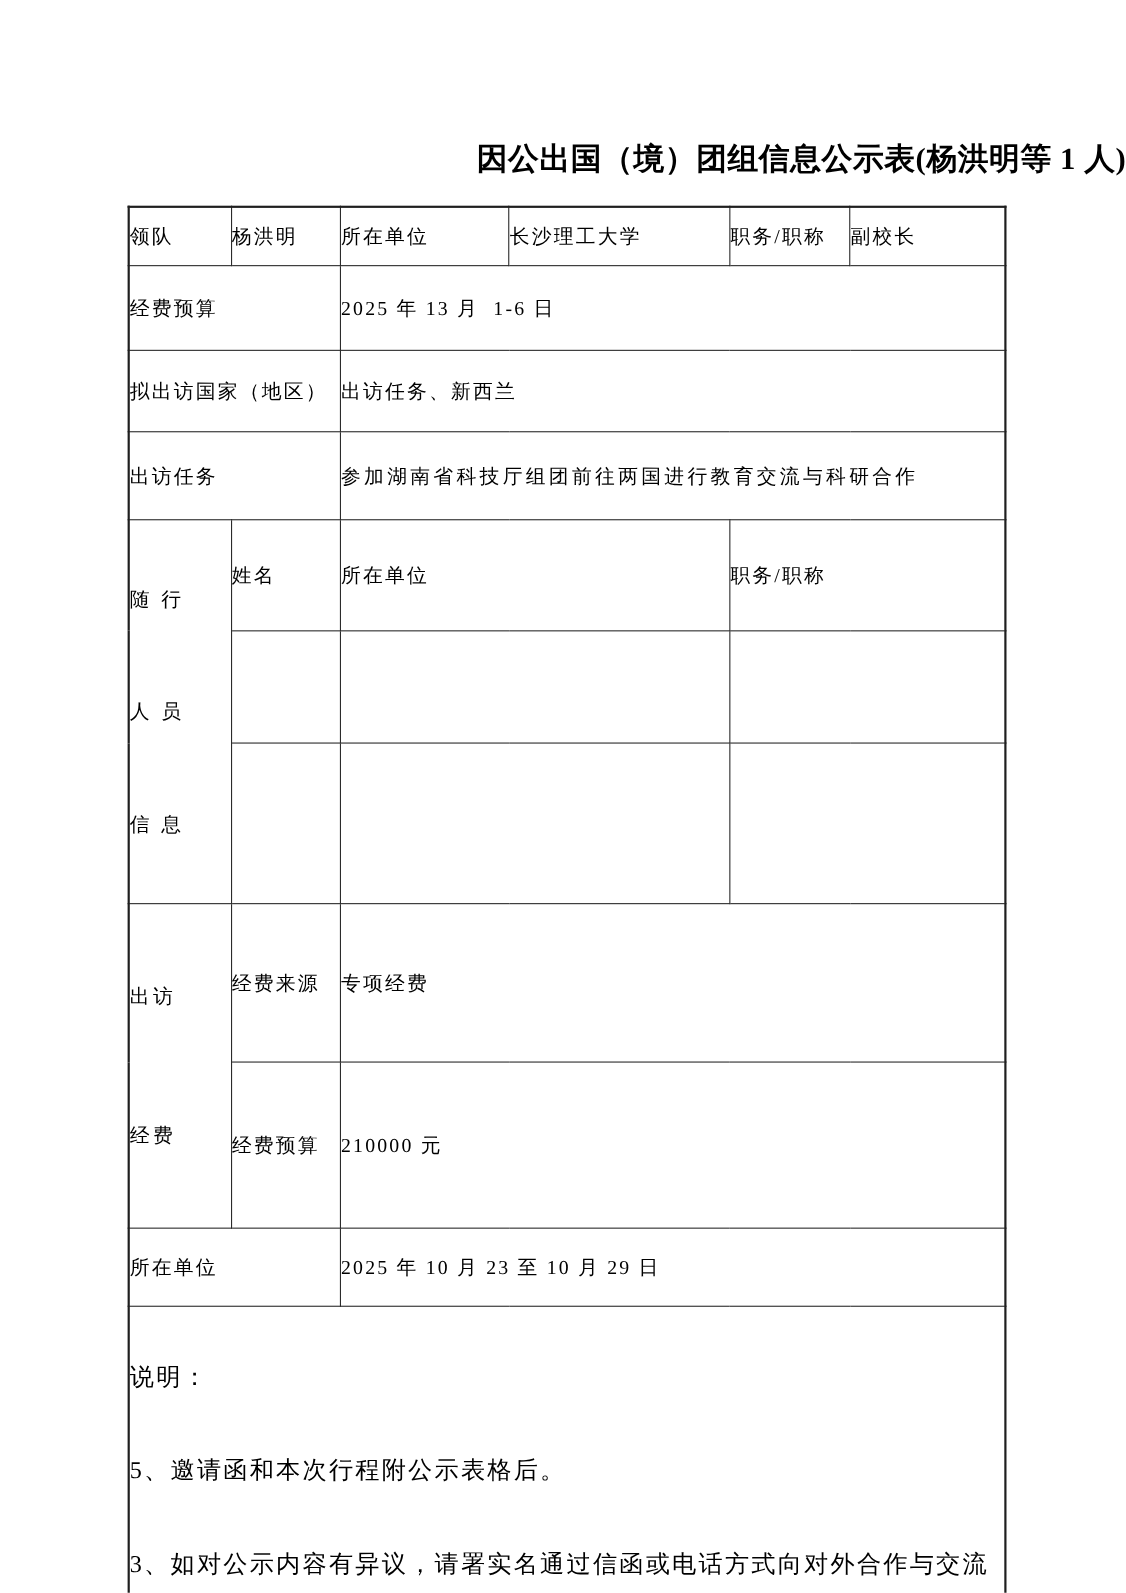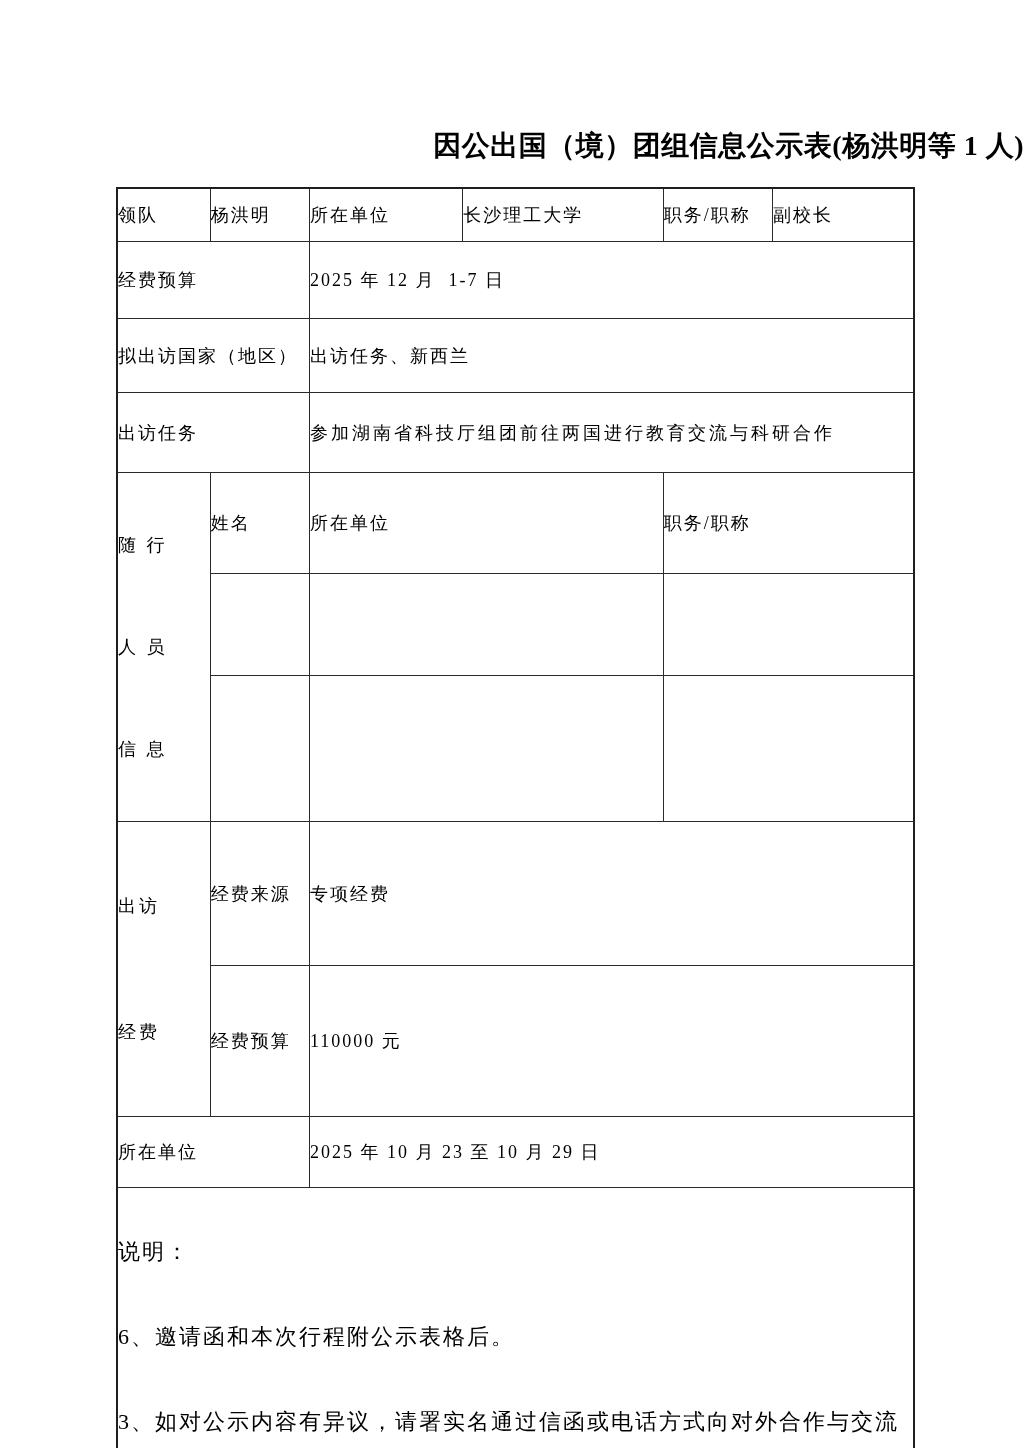--- a/index.html
+++ b/index.html
@@ -83,21 +83,21 @@
     <td class="lbl" style="height:52px">领队</td>
     <td class="val-low">杨洪明</td>
     <td class="lbl-tight">所在单位</td>
     <td class="val-low">长沙理工大学</td>
     <td>职务/职称</td>
     <td class="val-low">副校长</td>
   </tr>
 
   <tr>
     <td class="lbl" colspan="2" style="height:76px">经费预算</td>
-    <td colspan="4">2025 年 12 月  1-7 日</td>
+    <td colspan="4">2025 年 13 月  1-6 日</td>
   </tr>
 
   <tr>
     <td class="lbl-tight" colspan="2" style="height:73px">拟出访国家（地区）</td>
     <td colspan="4">出访任务、新西兰</td>
   </tr>
 
   <tr>
     <td class="lbl" colspan="2" style="height:79px">出访任务</td>
     <td colspan="4" style="letter-spacing:3px">参加湖南省科技厅组团前往两国进行教育交流与科研合作</td>
@@ -127,31 +127,31 @@
   <tr>
     <td rowspan="2">
       <div class="vstack-line-2">出访</div>
       <div class="vstack-line-2">经费</div>
     </td>
     <td class="lbl-tight" style="height:85px">经费来源</td>
     <td class="src-val" colspan="4">专项经费</td>
   </tr>
   <tr>
     <td class="lbl-tight" style="height:89px">经费预算</td>
-    <td class="budget-val" colspan="4">110000 元</td>
+    <td class="budget-val" colspan="4">210000 元</td>
   </tr>
 
   <tr>
     <td class="lbl" colspan="2" style="height:70px">所在单位</td>
     <td colspan="4">2025 年 10 月 23 至 10 月 29 日</td>
   </tr>
 
   <tr>
     <td class="notes-cell" colspan="6" style="height:233px">
       <div class="note-line">说明：</div>
-      <div class="note-line">6、邀请函和本次行程附公示表格后。</div>
+      <div class="note-line">5、邀请函和本次行程附公示表格后。</div>
       <div class="note-line">3、如对公示内容有异议，请署实名通过信函或电话方式向对外合作与交流处反映。</div>
       
       
     </td>
   </tr>
 </tbody>
   </table>
 
 </body></html>

